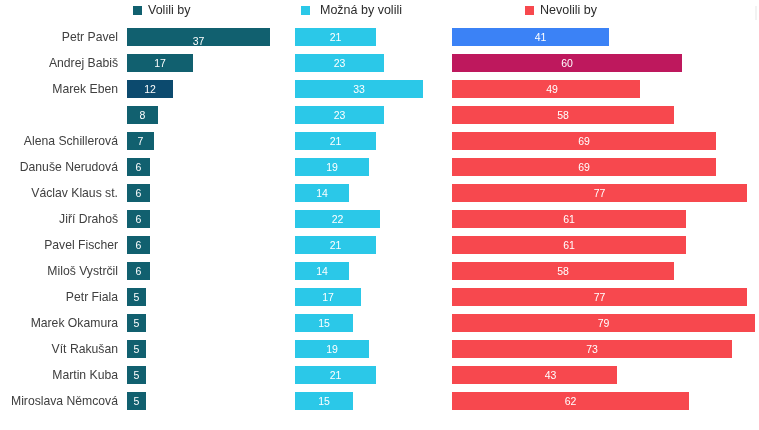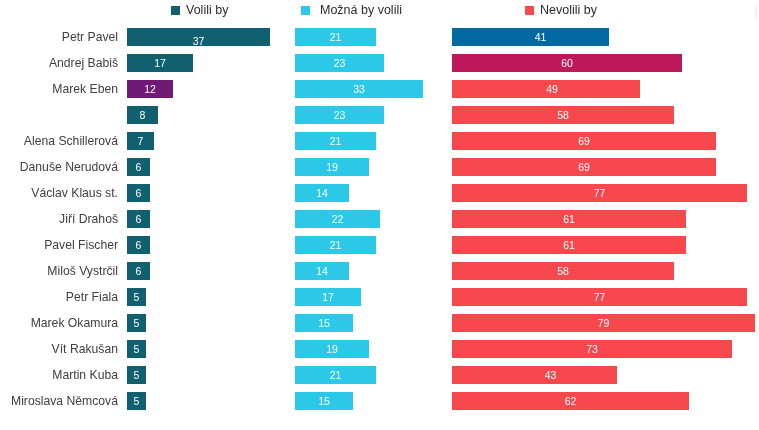--- a/index.html
+++ b/index.html
@@ -31,21 +31,21 @@
     height: 24px;
   }
   .legend-item {
     position: absolute;
     top: 4px;
     display: flex;
     align-items: center;
     gap: 6px;
     white-space: nowrap;
   }
-  .legend-item.i0 { left: 133px; margin-left: 38px; }
+  .legend-item.i0 { left: 133px; }
   .legend-item.i1 { left: 301px; gap: 10px; }
   .legend-item.i2 { left: 525px; }
   .legend-swatch {
     width: 9px;
     height: 9px;
     flex: 0 0 auto;
     display: block;
   }
   .legend-label {
     font-size: 12.5px;
@@ -139,21 +139,21 @@
           <div class="bar" style="width: 143px; background: rgb(17, 96, 111); align-items: flex-end;">
             <span class="bar-value">37</span>
           </div>
         </div>
         <div class="bar-track t1">
           <div class="bar" style="width: 81px; background: rgb(43, 200, 232);">
             <span class="bar-value">21</span>
           </div>
         </div>
         <div class="bar-track t2">
-          <div class="bar" style="width: 157px; background: #0369a1; padding-left: 20px;">
+          <div class="bar" style="width: 157px; background: #3b82f6; padding-left: 20px;">
             <span class="bar-value">41</span>
           </div>
         </div>
       </div>
       <div class="row">
         <div class="row-label">Andrej Babiš</div>
         <div class="bar-track t0">
           <div class="bar" style="width: 66px; background: rgb(17, 96, 111);">
             <span class="bar-value">17</span>
           </div>
@@ -165,21 +165,21 @@
         </div>
         <div class="bar-track t2">
           <div class="bar" style="width: 230px; background: #be185d;">
             <span class="bar-value">60</span>
           </div>
         </div>
       </div>
       <div class="row">
         <div class="row-label">Marek Eben</div>
         <div class="bar-track t0">
-          <div class="bar" style="width: 46px; background: #701a75;">
+          <div class="bar" style="width: 46px; background: #0c4a6e;">
             <span class="bar-value">12</span>
           </div>
         </div>
         <div class="bar-track t1">
           <div class="bar" style="width: 128px; background: rgb(43, 200, 232);">
             <span class="bar-value">33</span>
           </div>
         </div>
         <div class="bar-track t2">
           <div class="bar" style="width: 188px; background: rgb(247, 72, 78); padding-left: 12px;">

